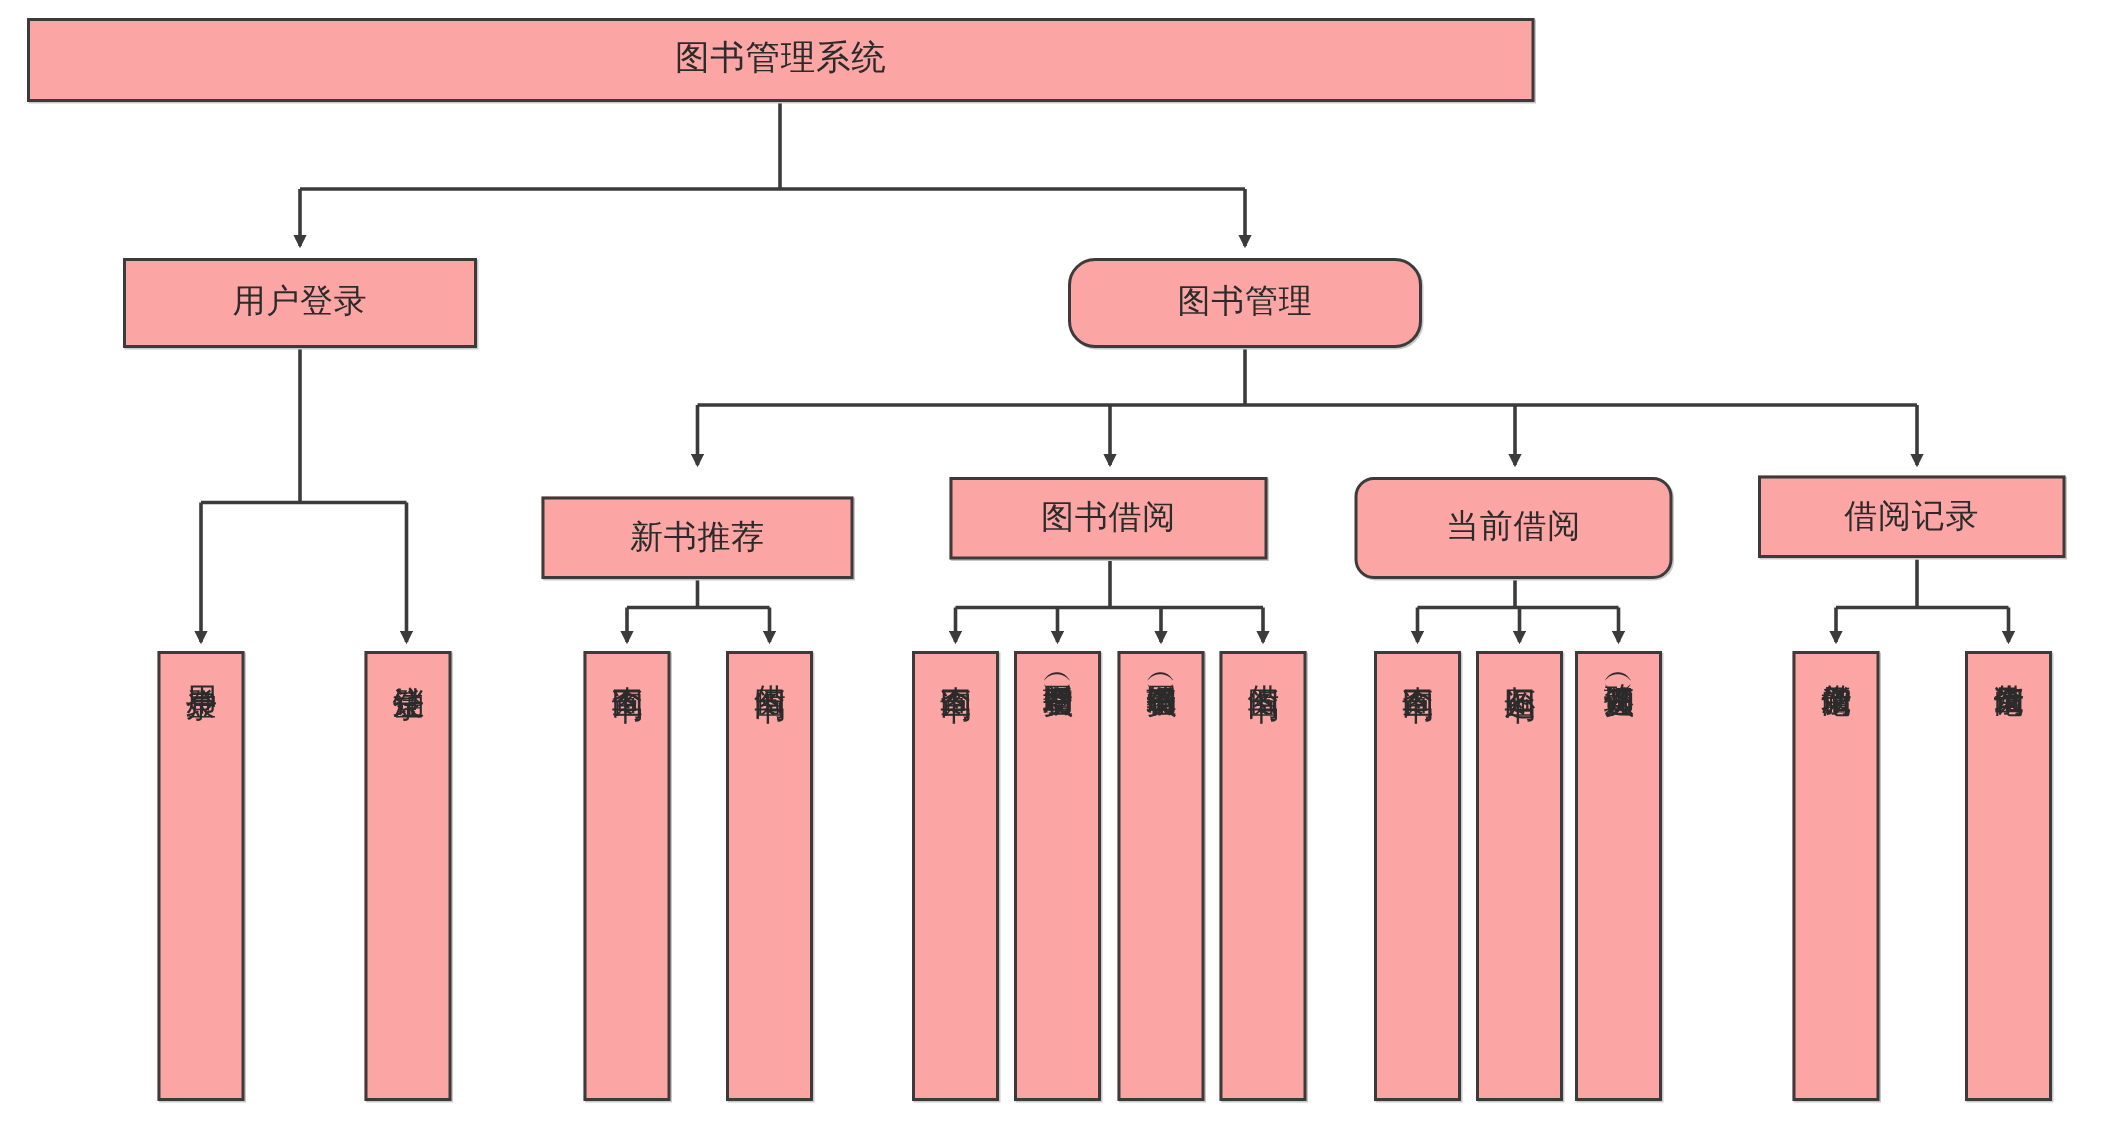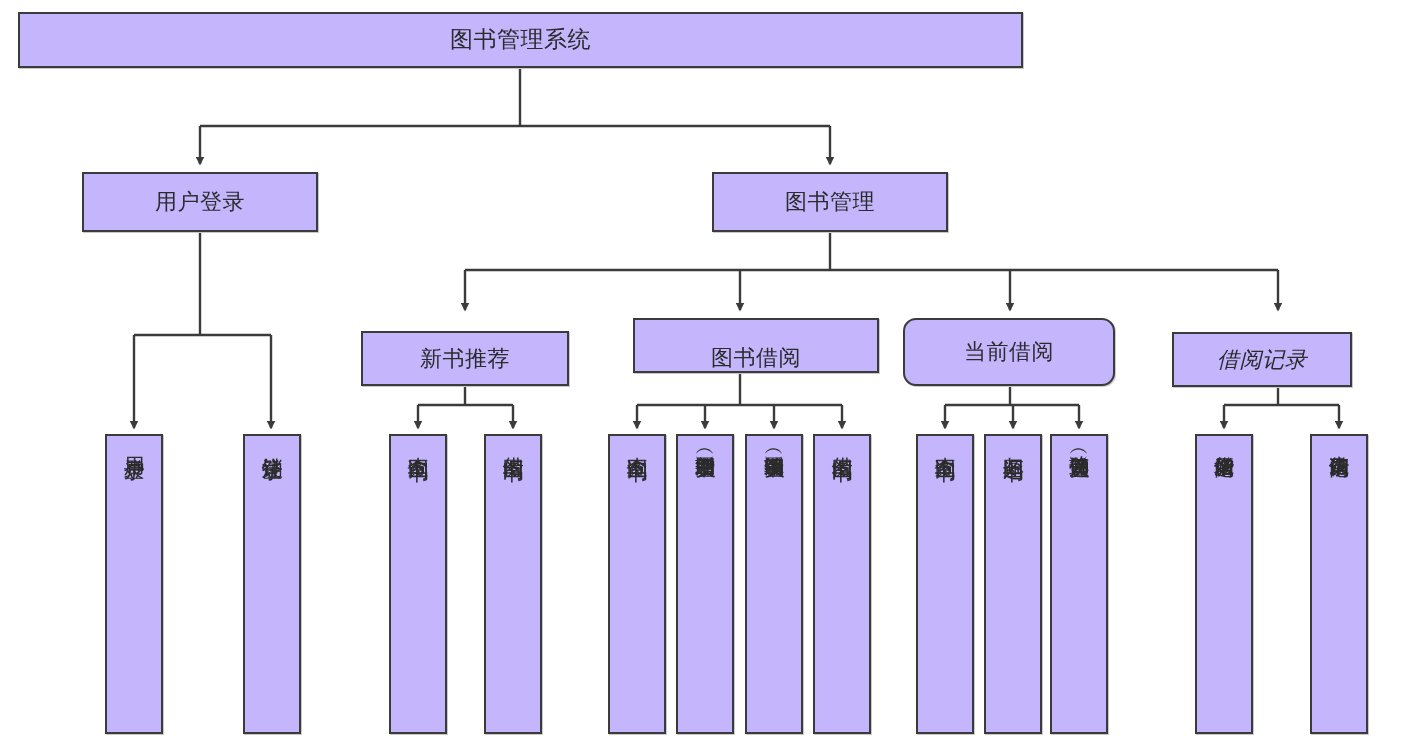--- a/index.html
+++ b/index.html
@@ -22,21 +22,21 @@
     position: absolute;
     left: 0;
     top: 0;
     width: 1405px;
     height: 747px;
     pointer-events: none;
   }
   .node {
     position: absolute;
     box-sizing: border-box;
-    background: #c4b5fd;
+    background: #fca5a5;
     border: 2px solid #3b3b3b;
     box-shadow: 1px 1px 0 0 #c9c9c9;
     display: flex;
     align-items: center;
     justify-content: center;
     color: #2b2b2b;
   }
   .node-label {
     display: block;
     text-align: center;
@@ -134,34 +134,34 @@
     </g>
   </svg>
 
   <div class="node horiz root" style="left:18px; top:12px; width:1005px; height:56px;">
     <span class="node-label">图书管理系统</span>
   </div>
 
   <div class="node horiz" style="left:82px; top:172px; width:236px; height:60px;">
     <span class="node-label">用户登录</span>
   </div>
-  <div class="node horiz" style="left:712px; top:172px; width:236px; height:60px;">
+  <div class="node horiz" style="left:712px; top:172px; width:236px; height:60px;border-radius:18px;">
     <span class="node-label">图书管理</span>
   </div>
 
   <div class="node horiz" style="left:361px; top:318px; width:208px; height:55px;margin-top:13px;">
     <span class="node-label">新书推荐</span>
   </div>
-  <div class="node horiz" style="left:633px; top:318px; width:246px; height:55px;align-items:flex-end;">
+  <div class="node horiz" style="left:633px; top:318px; width:212px; height:55px;">
     <span class="node-label">图书借阅</span>
   </div>
   <div class="node horiz" style="left:903px; top:318px; width:212px; height:68px;border-radius:13px;">
     <span class="node-label">当前借阅</span>
   </div>
-  <div class="node horiz" style="left:1172px; top:332px; width:180px; height:55px;font-style:italic;">
+  <div class="node horiz" style="left:1172px; top:317px; width:205px; height:55px;">
     <span class="node-label">借阅记录</span>
   </div>
 
   <div class="node vert" style="left:105px; top:434px; width:58px; height:300px;">
     <span class="node-label">用户登录</span>
   </div>
   <div class="node vert" style="left:243px; top:434px; width:58px; height:300px;">
     <span class="node-label">注销登录</span>
   </div>
 

